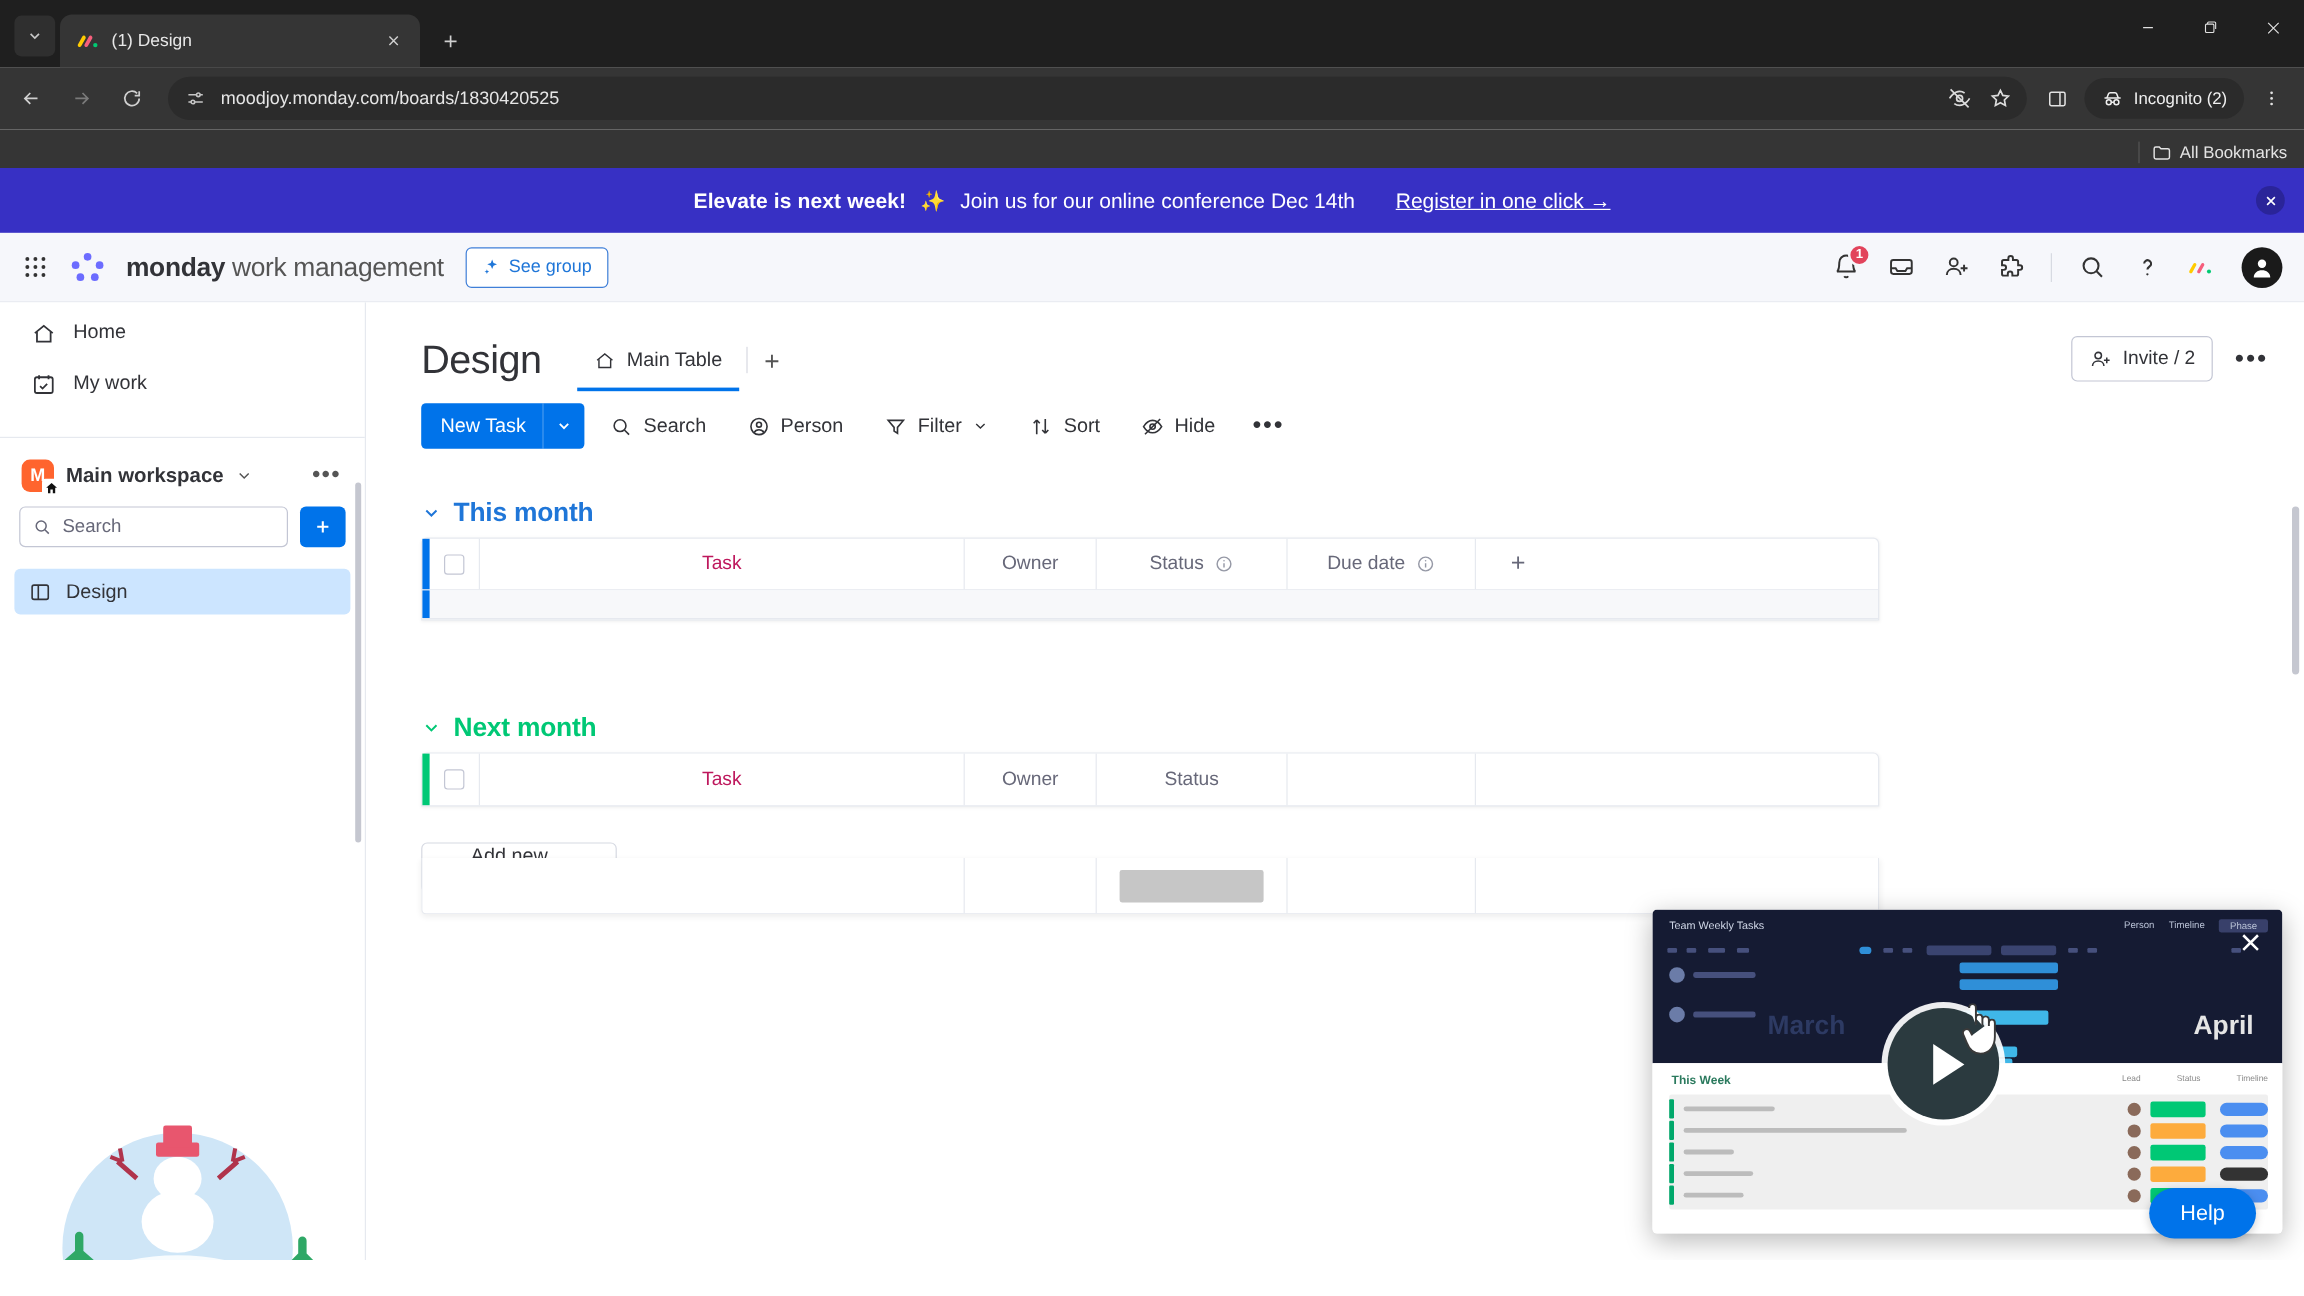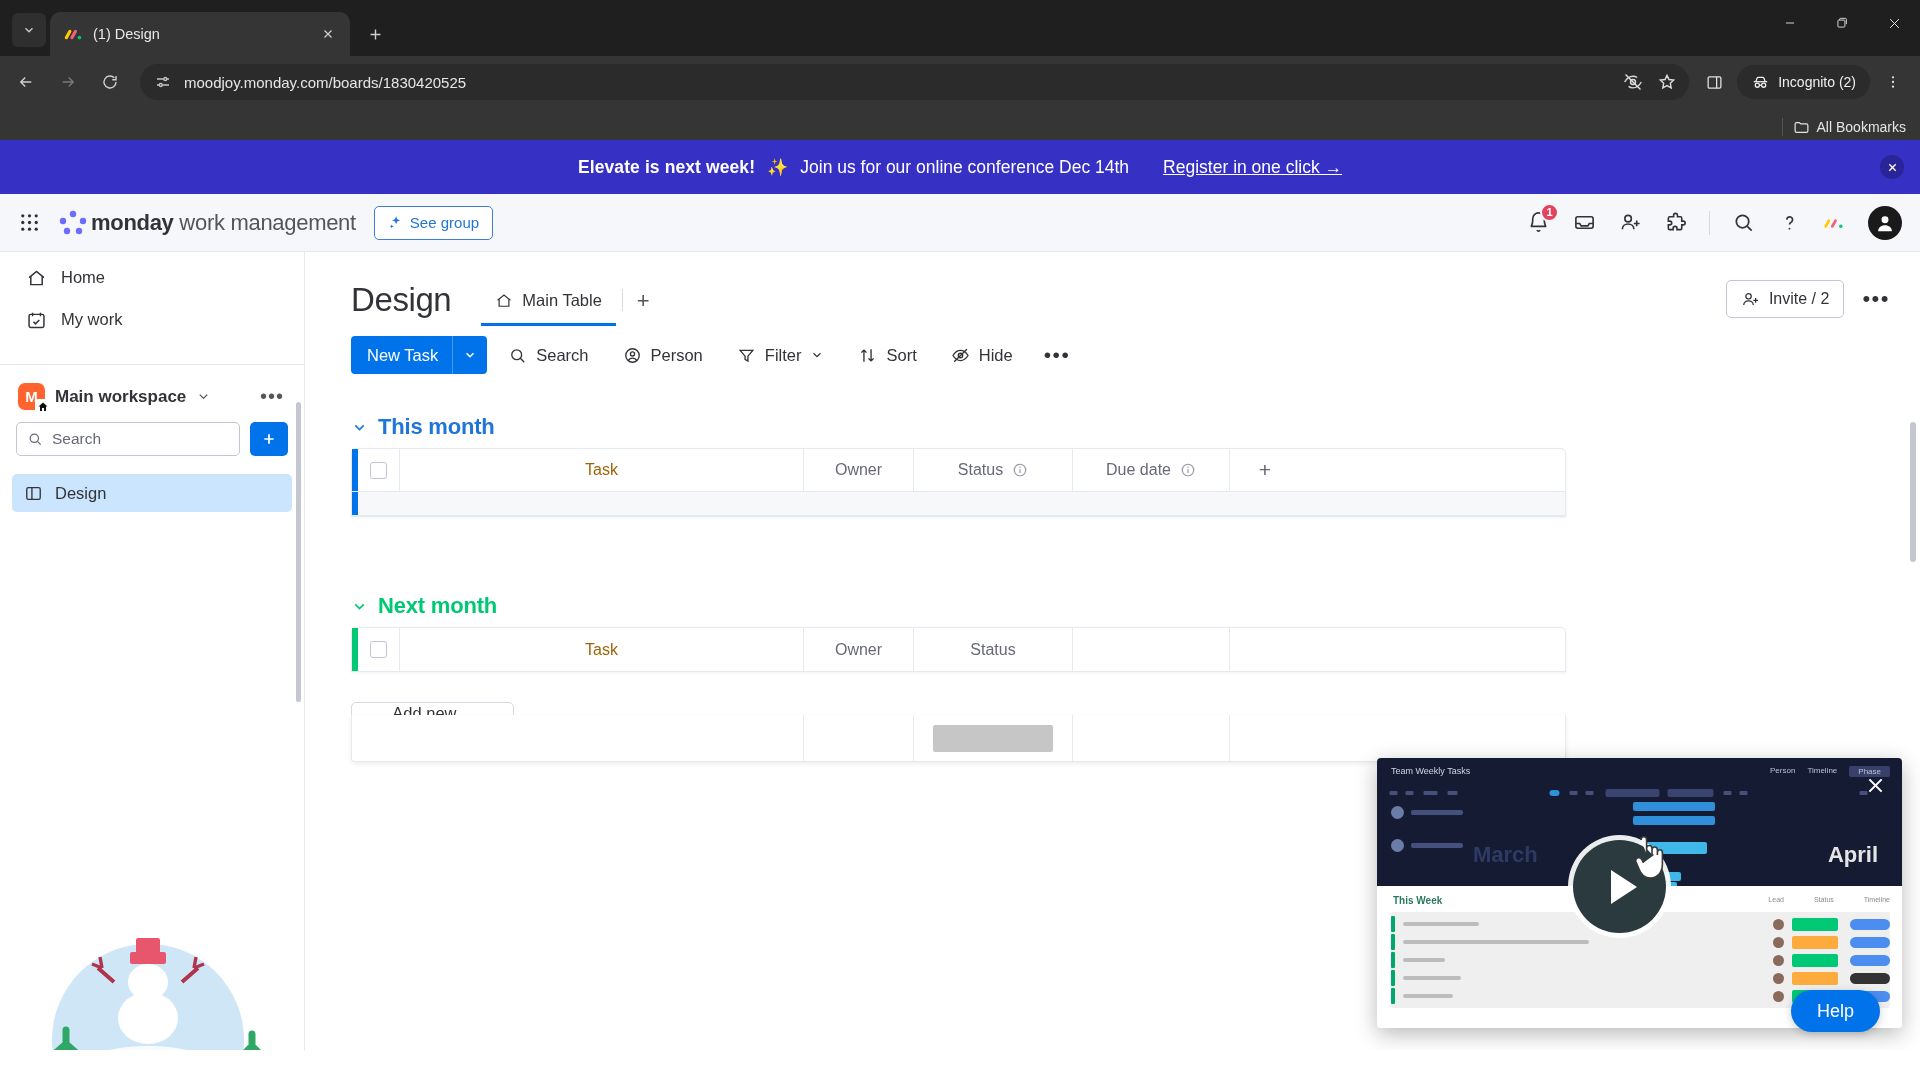--- a/index.html
+++ b/index.html
@@ -93,21 +93,21 @@
     width:24px;height:24px;border-radius:50%; background:#2a2499; color:#fff;
     display:flex;align-items:center;justify-content:center; }
   .promo-close svg { width:11px;height:11px; }
 
   .mheader {
     height: 58px; background:#f6f7fb; display:flex; align-items:center; padding: 0 18px 0 0;
     border-bottom:1px solid #e6e9ef;
   }
   .apps-grid { width:58px; display:flex; align-items:center; justify-content:center; }
   .apps-grid svg { width:23px;height:23px;color:#333; }
-  .logo-wrap { display:flex; align-items:center; gap:3px; }
+  .logo-wrap { display:flex; align-items:center; gap:17px; }
   .logo-dots { width:30px;height:26px; }
   .logo-text { font-size:22px; color:#323338; letter-spacing:-.3px; }
   .logo-text b { font-weight:700; }
   .logo-text span { font-weight:400; color:#555; }
   .see-plans {
     margin-left:18px; height:34px; border:1px solid #3f7fd8; border-radius:5px; color:#1f76d8;
     display:flex;align-items:center;gap:7px;padding:0 13px; font-size:15px; background:#fff;
   }
   .see-plans svg { width:15px;height:15px; }
   .mheader-right { margin-left:auto; display:flex; align-items:center; gap:20px; }
@@ -208,21 +208,21 @@
          box-shadow: 0 1px 3px rgba(0,0,0,.06); position:relative; }
   .trow { display:flex; height:43px; align-items:stretch; border-bottom:1px solid #e6e9ef; }
   .trow:last-child { border-bottom:none; }
   .accent { width:6px; flex:0 0 6px; }
   .accent.blue { background:#0073ea; }
   .accent.green { background:#00c875; }
   .accent.greenlt { background:#5fd9a6; }
   .cb-cell { width:42px; flex:0 0 42px; display:flex; align-items:center; justify-content:center;
              border-right:1px solid #e6e9ef; }
   .cb { width:17px;height:17px;border:1px solid #c3c6d4;border-radius:3px;background:#fff; }
-  .c-task { flex:0 0 404px; display:flex; align-items:center; justify-content:center; font-size:16px; color:#a16207;
+  .c-task { flex:0 0 404px; display:flex; align-items:center; justify-content:center; font-size:16px; color:#be185d;
             border-right:1px solid #e6e9ef; }
   .c-task.left { justify-content:flex-start; padding-left:26px; color:#676879; }
   .c-owner { flex:0 0 110px; display:flex;align-items:center;justify-content:center; font-size:16px; color:#676879;
              border-right:1px solid #e6e9ef; }
   .c-status { flex:0 0 159px; display:flex;align-items:center;justify-content:center; gap:9px; font-size:16px; color:#676879;
               border-right:1px solid #e6e9ef; }
   .c-due { flex:0 0 157px; display:flex;align-items:center;justify-content:center; gap:9px; font-size:16px; color:#676879;
            border-right:1px solid #e6e9ef; }
   .c-plus { flex:0 0 70px; display:flex;align-items:center;justify-content:center; color:#676879; font-size:21px; }
   .c-rest { flex:1; }

